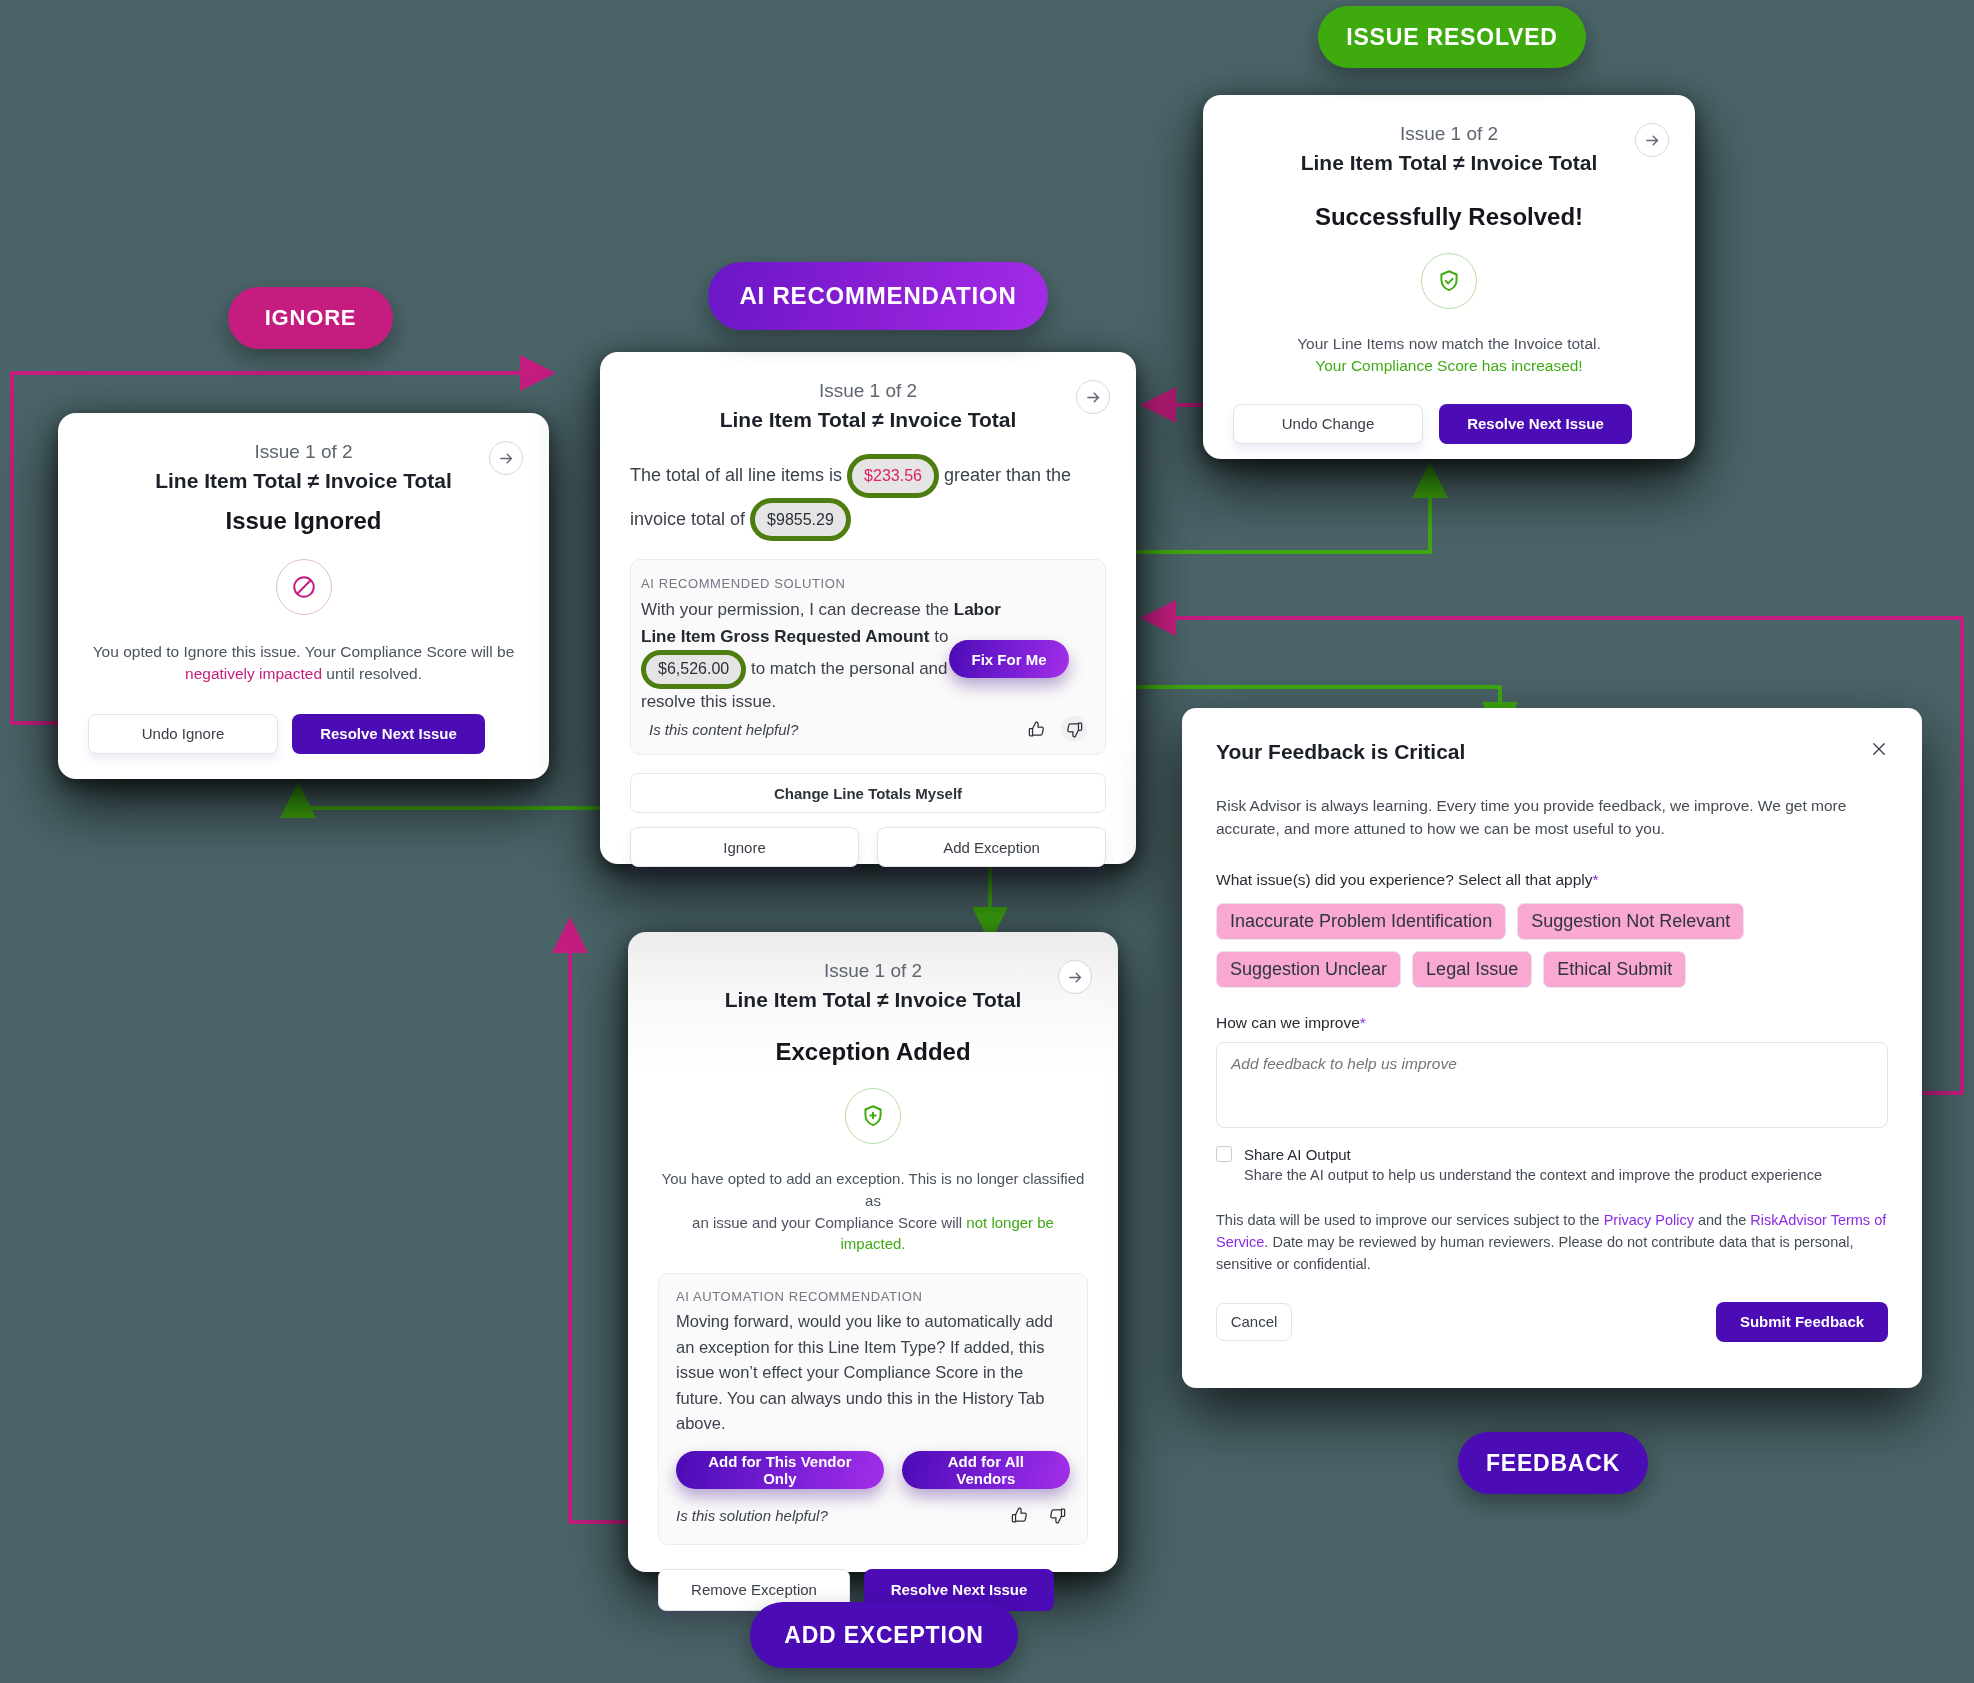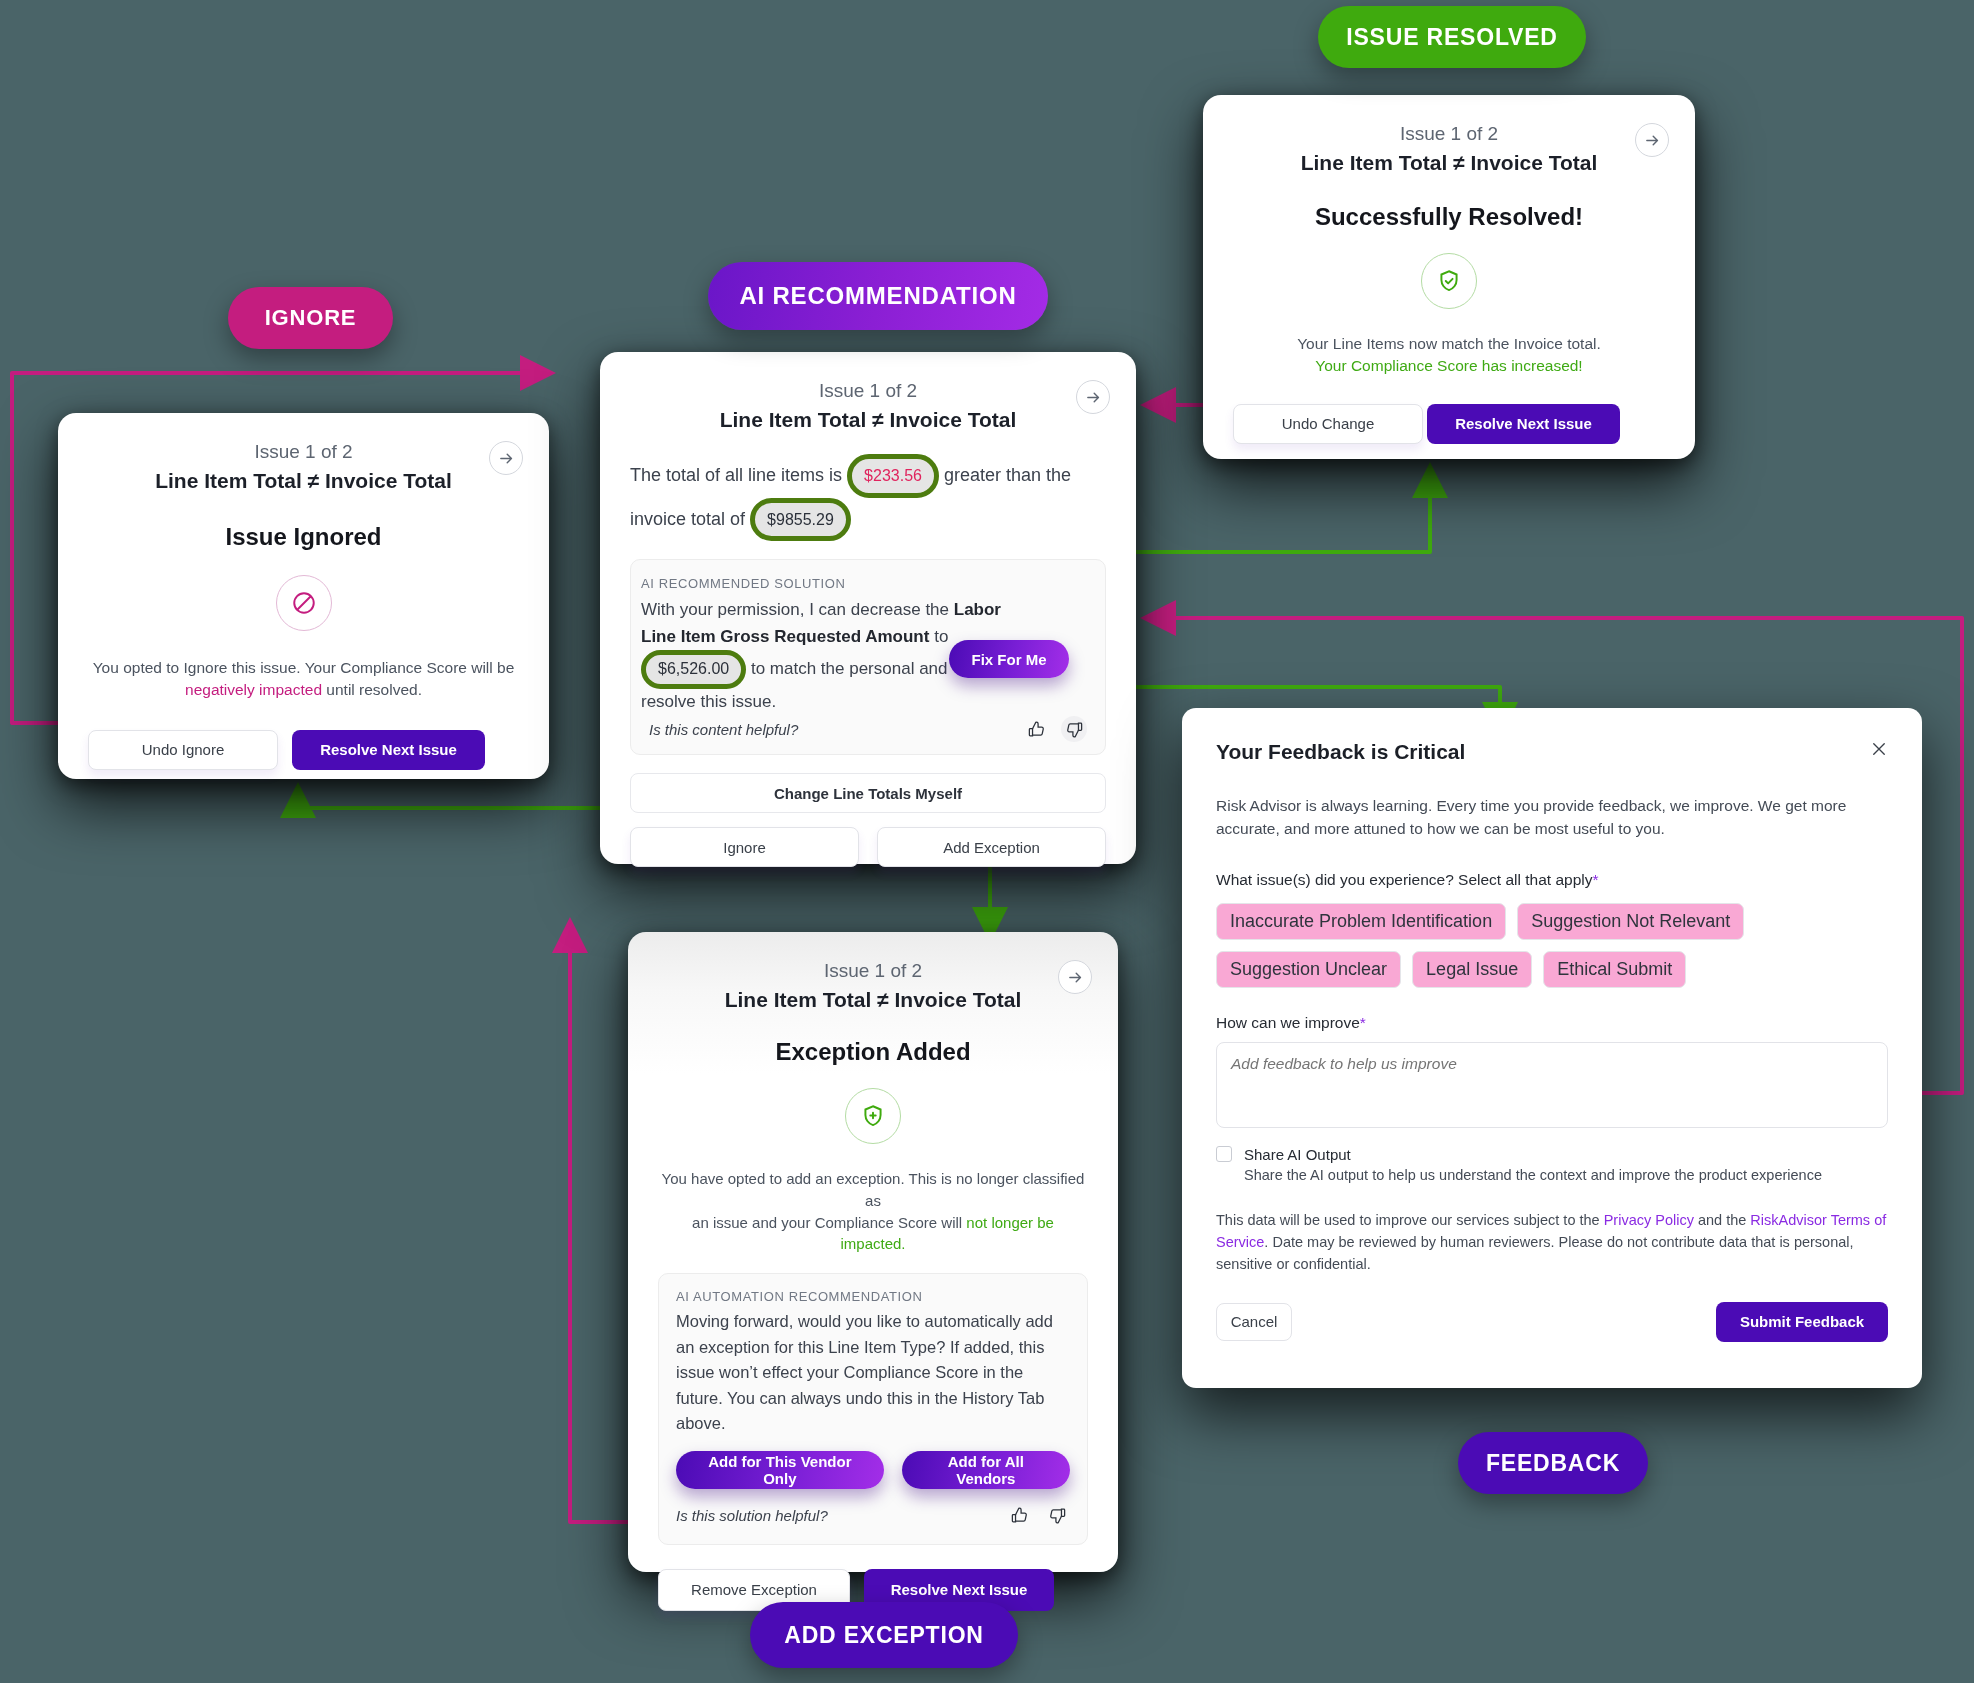--- a/index.html
+++ b/index.html
@@ -153,21 +153,21 @@
   </div>
 
   <div class="card" style="left:58px; top:413px; width:491px; height:366px; padding:28px 30px;">
     <div class="next-arrow" style="right:26px; top:28px;">
       <svg width="17" height="17" viewBox="0 0 24 24" fill="none" stroke="currentColor" stroke-width="2">
         <path d="M4 12h15M13 6l6 6-6 6" stroke-linecap="round" stroke-linejoin="round"></path>
       </svg>
     </div>
     <div class="issue-count">Issue 1 of 2</div>
     <div class="issue-title">Line Item Total ≠ Invoice Total</div>
-    <div class="state-title" style="margin-top:30px;">Issue Ignored</div>
+    <div class="state-title" style="margin-top:14px;">Issue Ignored</div>
 
     <div class="status-ring pink" style="margin-top:24px;">
       <svg width="26" height="26" viewBox="0 0 24 24" fill="none" stroke="#c41d7f" stroke-width="1.8">
         <circle cx="12" cy="12" r="9"></circle>
           <path d="M6 18 L18 6" stroke-linecap="round"></path>
       </svg>
     </div>
 
     <div class="desc" style="margin-top:26px;">
       <span>You opted to Ignore this issue. Your Compliance Score will be</span><br>
@@ -253,21 +253,21 @@
         <path d="M12 3l7 3v5c0 4.3-2.9 8.2-7 9.4-4.1-1.2-7-5.1-7-9.4V6l7-3z"></path>
         <path d="M9 12l2.2 2.2L15.3 10" stroke-linecap="round" stroke-linejoin="round"></path>
       </svg>
     </div>
 
     <div class="desc" style="margin-top:24px;">
       <span>Your Line Items now match the Invoice total.</span><br>
       <span class="em-green">Your Compliance Score has increased!</span>
     </div>
 
-    <div style="display:flex; gap:4px; margin-top:26px;">
+    <div style="display:flex; gap:16px; margin-top:26px;">
       <button class="btn btn-outline" style="width:190px; height:40px;">Undo Change</button>
       <button class="btn btn-primary" style="width:193px; height:40px;">Resolve Next Issue</button>
     </div>
   </div>
 
   <div class="card grad" style="left:628px; top:932px; width:490px; height:640px; padding:28px 30px;">
     <div class="next-arrow" style="right:26px; top:28px;">
       <svg width="17" height="17" viewBox="0 0 24 24" fill="none" stroke="currentColor" stroke-width="2">
         <path d="M4 12h15M13 6l6 6-6 6" stroke-linecap="round" stroke-linejoin="round"></path>
       </svg>

